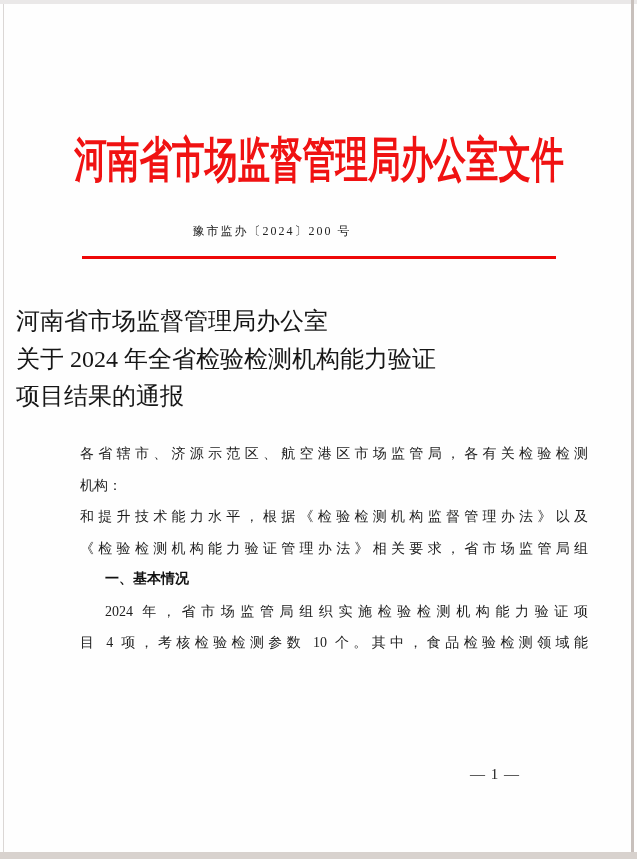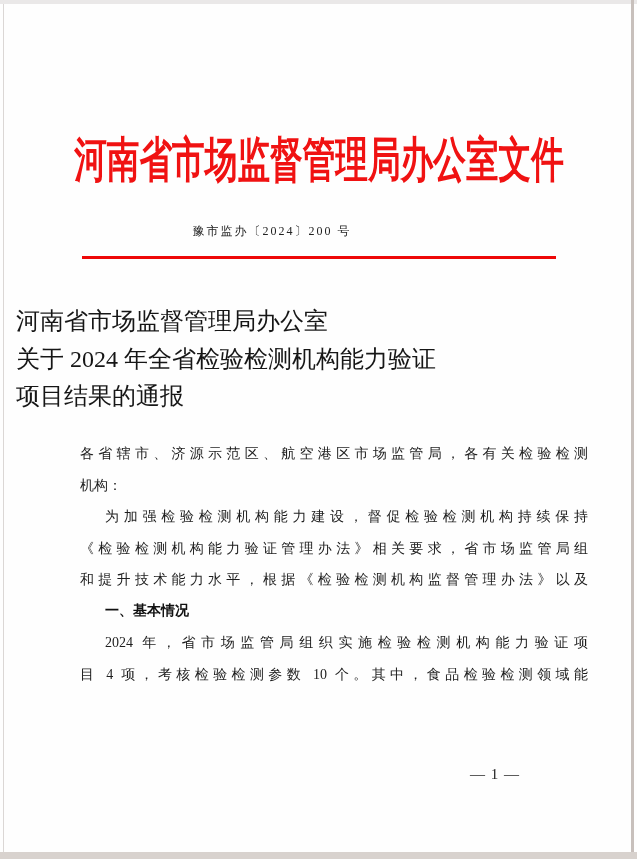--- a/index.html
+++ b/index.html
@@ -124,23 +124,22 @@
 
   <div class="doc-title">
     <div>河南省市场监督管理局办公室</div>
     <div>关于 2024 年全省检验检测机构能力验证</div>
     <div>项目结果的通报</div>
   </div>
 
   <div class="doc-body">
     <div class="body-line fill">各省辖市、济源示范区、航空港区市场监管局，各有关检验检测</div>
     <div class="body-line">机构：</div>
-    <div class="body-line fill indent">为加强检验检测机构能力建设，督促检验检测机构持续保持</div>
+    <div class="body-line fill">和提升技术能力水平，根据《检验检测机构监督管理办法》以及</div>
     <div class="body-line fill">《检验检测机构能力验证管理办法》相关要求，省市场监管局组</div>
-    <div class="body-line fill">和提升技术能力水平，根据《检验检测机构监督管理办法》以及</div>
     <div class="body-line indent heading">一、基本情况</div>
     <div class="body-line fill indent">2024 年，省市场监管局组织实施检验检测机构能力验证项</div>
     <div class="body-line fill">目 4 项，考核检验检测参数 10 个。其中，食品检验检测领域能</div>
   </div>
 
   <div class="page-number">— 1 —</div>
 
 </div>
 
 </body></html>

